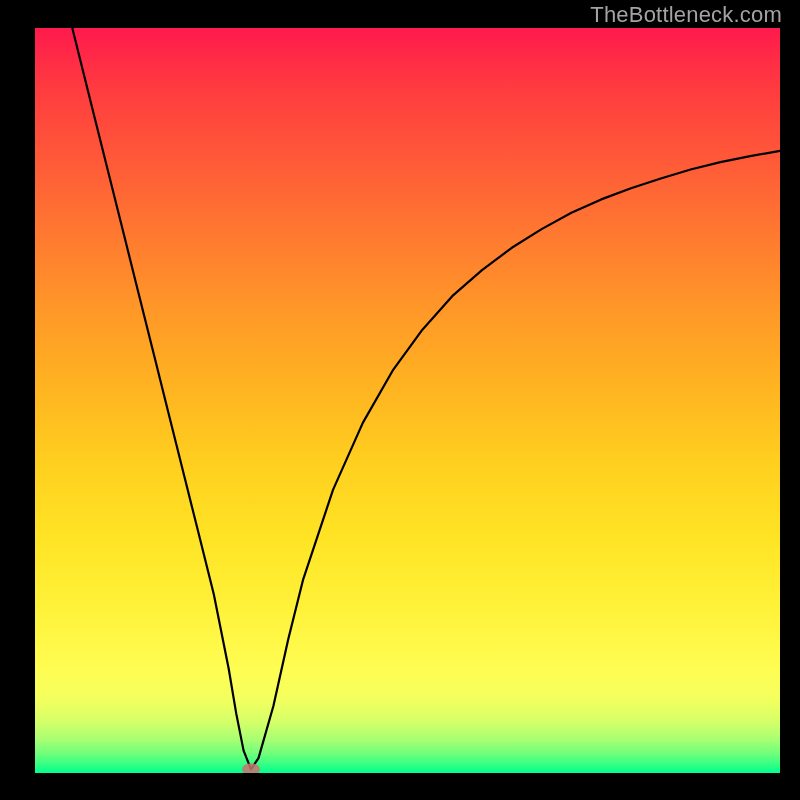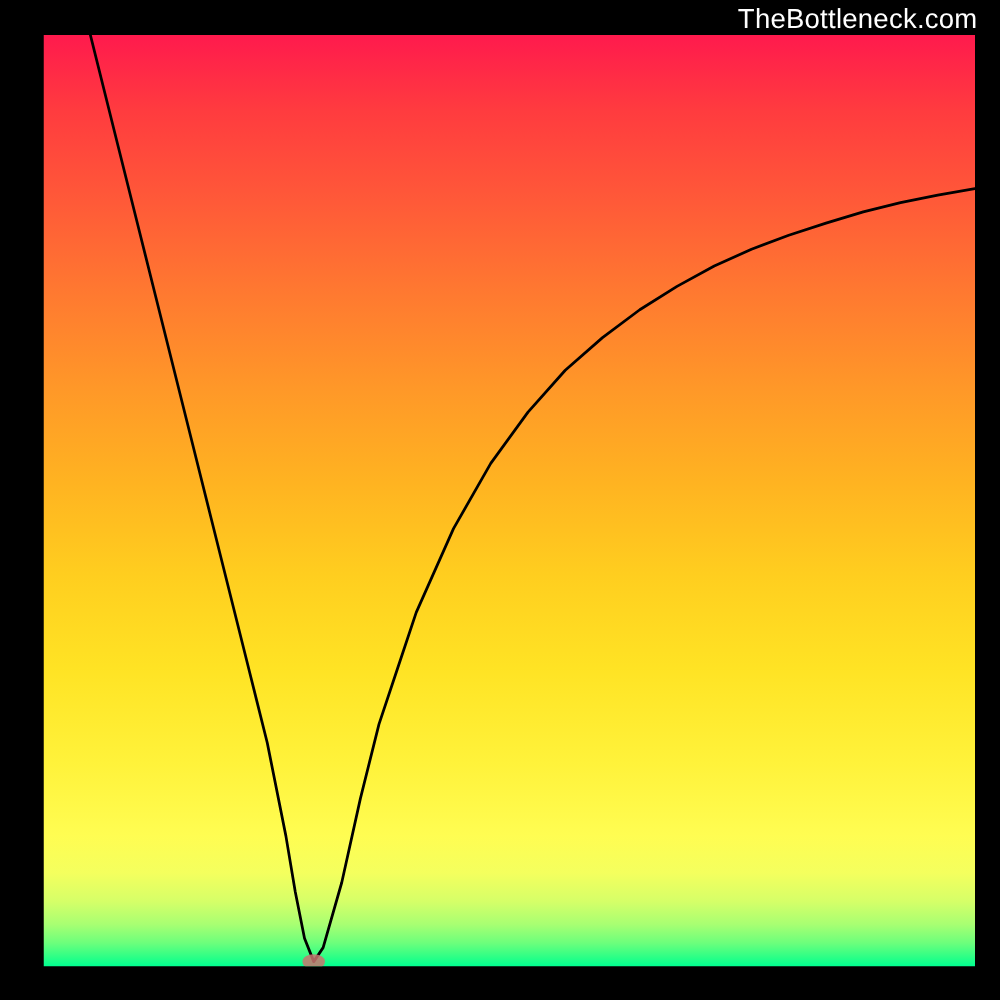--- a/index.html
+++ b/index.html
@@ -7,21 +7,21 @@
   .outer {
     width: 800px;
     height: 800px;
     background: #000;
     position: relative;
   }
   .attribution {
     position: absolute;
     top: 2px;
     right: 18px;
-    color: #ffffff;
+    color: #a3a3a3;
     font-family: Arial, Helvetica, sans-serif;
     font-size: 22px;
     font-weight: 400;
     letter-spacing: 0.2px;
   }
   .plot {
     position: absolute;
     left: 35px;
     top: 28px;
     width: 745px;

